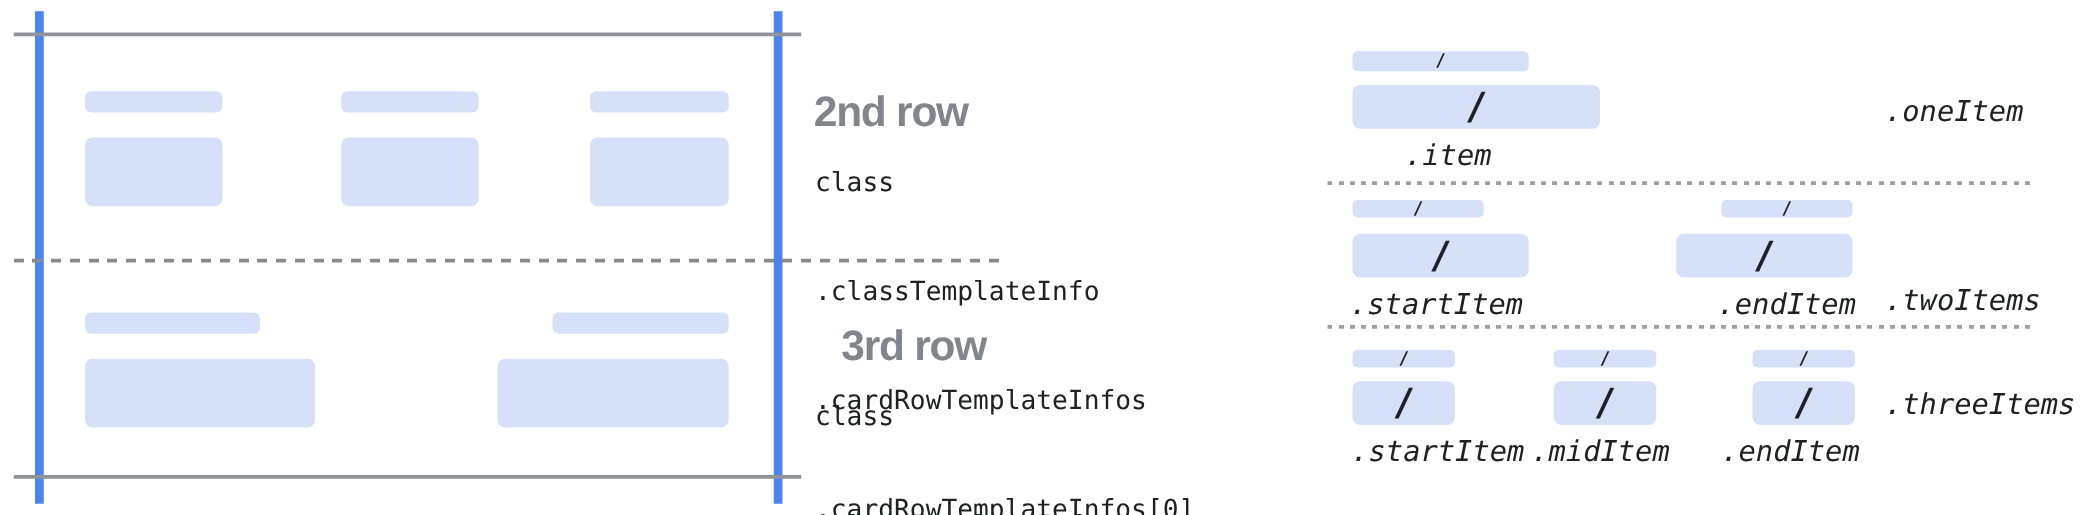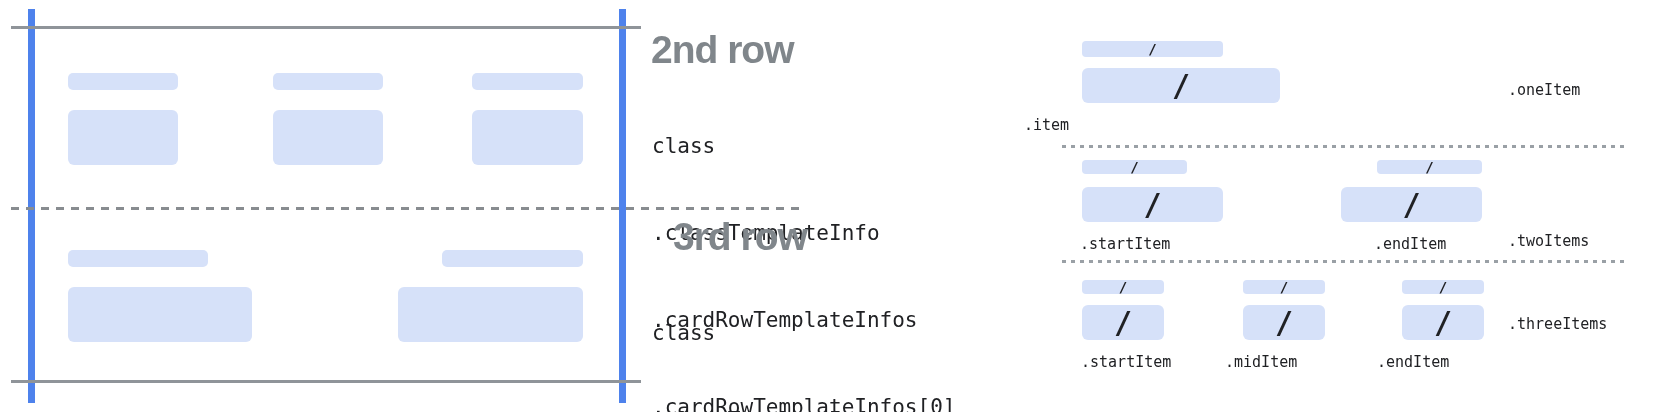--- a/index.html
+++ b/index.html
@@ -14,25 +14,25 @@
     background:repeating-linear-gradient(90deg,#9aa0a6 0 4px,transparent 4px 9px);}
   
   .bar{position:absolute;background:#d6e1f9;border-radius:6px;}
   .bar.sm{border-radius:5px;}
   .pbar{position:absolute;background:#d6e1f9;display:flex;align-items:center;justify-content:center;
         color:#202124;font-family:"DejaVu Sans Mono",monospace;font-weight:700;line-height:1;}
   .pbar.small{font-size:14px;border-radius:4px;}
   .pbar.big{font-size:30px;border-radius:6px;}
   
   .heading{position:absolute;font-family:"Liberation Sans",sans-serif;font-weight:700;
-           font-size:39px;line-height:38px;letter-spacing:-1px;color:#80868b;white-space:nowrap;}
+           font-size:34px;line-height:38px;letter-spacing:-1px;color:#80868b;white-space:nowrap;margin-top:40px;}
   .code{position:absolute;font-family:"DejaVu Sans Mono",monospace;font-size:21px;line-height:29px;
         color:#202124;white-space:pre;}
-  .label{position:absolute;font-family:"DejaVu Sans Mono",monospace;font-size:15px;line-height:22px;
-         color:#202124;white-space:nowrap;}
+  .label{position:absolute;font-family:"DejaVu Sans Mono",monospace;font-size:23px;line-height:22px;
+         color:#202124;white-space:nowrap;font-style:italic;}
 </style>
 </head>
 <body>
 
 <div class="stage">
 
   <div class="vline" style="left:28px;top:9px;height:394px;"></div>
   <div class="vline" style="left:619px;top:9px;height:394px;"></div>
   <div class="hline" style="left:11px;top:26px;width:630px;"></div>
   <div class="hline" style="left:11px;top:380px;width:630px;"></div>
@@ -65,21 +65,21 @@
     
     
   </div>
 
   <div class="pbar small" style="left:1082px;top:41px;width:141px;height:16px;">
     <span>/</span>
   </div>
   <div class="pbar big" style="left:1082px;top:68px;width:198px;height:35px;">
     <span>/</span>
   </div>
-  <div class="label" style="left:1024px;top:114px;">.item</div>
+  <div class="label" style="left:1124px;top:114px;">.item</div>
   <div class="label" style="left:1508px;top:79px;">.oneItem</div>
   <div class="dotline" style="left:1062px;top:145px;width:566px;"></div>
 
   <div class="pbar small" style="left:1082px;top:160px;width:105px;height:14px;">
     <span>/</span>
   </div>
   <div class="pbar big" style="left:1082px;top:187px;width:141px;height:35px;">
     <span>/</span>
   </div>
   <div class="pbar small" style="left:1377px;top:160px;width:105px;height:14px;">

